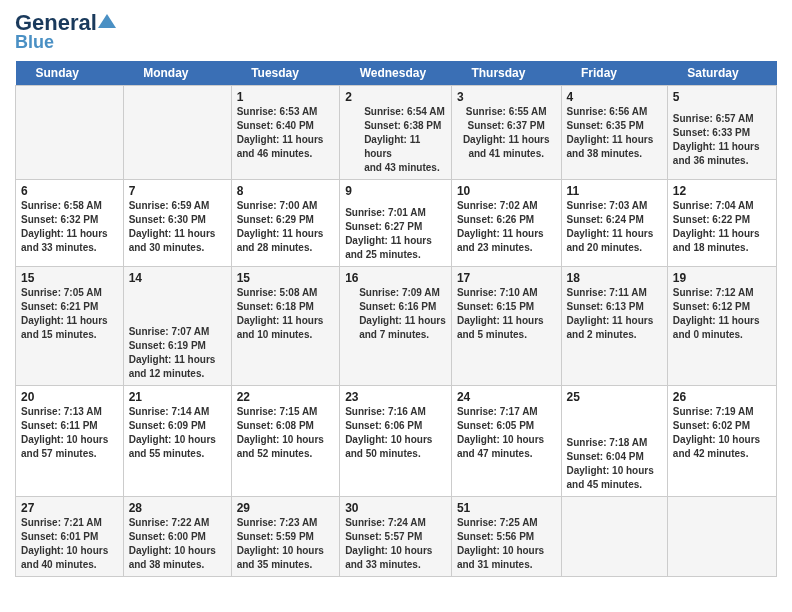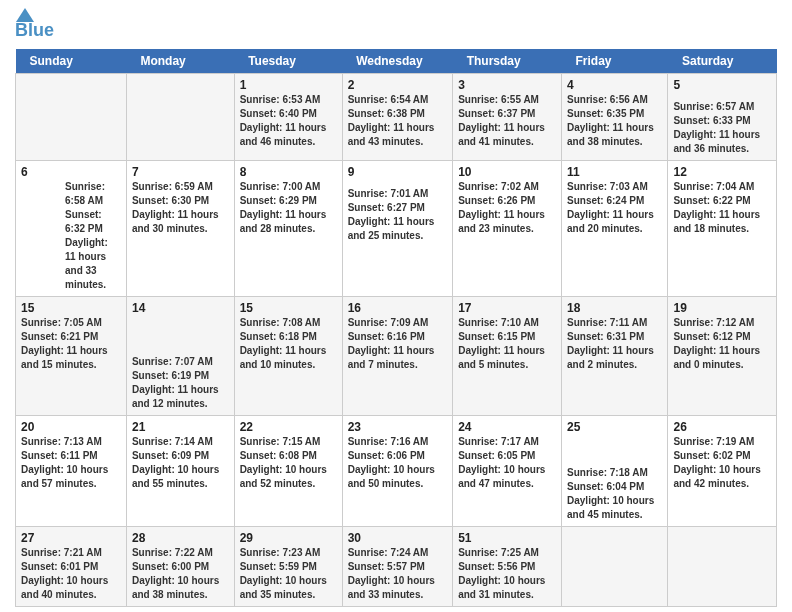--- a/index.html
+++ b/index.html
@@ -35,21 +35,21 @@
     }
     table {
       width: 100%;
       border-collapse: collapse;
       font-size: 10.5px;
     }
     thead tr th {
       background-color: #3a6fb5;
       color: #fff;
       text-align: left;
-      padding: 5px 14px;
+      padding: 5px 20px;
       font-size: 12px;
       font-weight: bold;
     }
     tbody tr td {
       border: 1px solid #ccc;
       vertical-align: top;
       padding: 4px 5px;
       color: #222;
       width: 113px;
       min-height: 80px;
@@ -76,20 +76,21 @@
     .empty-cell {
       background-color: #f5f5f5;
     }
   </style>
 </head>
 <body>
 
 <div class="header-area">
   <div class="logo-area">
     <div style="display:flex;align-items:center;">
+      <span style="font-size:22px;font-weight:bold;color:#1a3a5c;">General</span>
       <svg width="18" height="18" viewBox="0 0 18 18" style="margin-left:1px;margin-top:-4px;">
         <polygon points="9,2 18,16 0,16" fill="#4a90c4"></polygon>
       </svg>
     </div>
     <span style="font-size:18px;font-weight:bold;color:#4a90c4;margin-top:-4px;">Blue</span>
   </div>
   <div class="title-area">
     <div class="month-title"></div>
     <div class="location-title"></div>
   </div>
@@ -113,28 +114,28 @@
         <td class="empty-cell"></td>
         <td>
           <span class="day-num">1</span>
           <div class="day-info" style="white-space: pre-line;">Sunrise: 6:53 AM
 Sunset: 6:40 PM
 Daylight: 11 hours
 and 46 minutes.</div>
         </td>
         <td>
           <span class="day-num">2</span>
-          <div class="day-info" style="white-space: pre-line;">Sunrise: 6:54 AM
+          <div class="day-info" style="white-space: pre-line; margin-left: 19px;">Sunrise: 6:54 AM
 Sunset: 6:38 PM
 Daylight: 11 hours
 and 43 minutes.</div>
         </td>
         <td>
           <span class="day-num">3</span>
-          <div class="day-info" style="white-space: pre-line;">Sunrise: 6:55 AM
+          <div class="day-info" style="white-space: pre-line; text-align: center;">Sunrise: 6:55 AM
 Sunset: 6:37 PM
 Daylight: 11 hours
 and 41 minutes.</div>
         </td>
         <td>
           <span class="day-num">4</span>
           <div class="day-info" style="white-space: pre-line;">Sunrise: 6:56 AM
 Sunset: 6:35 PM
 Daylight: 11 hours
 and 38 minutes.</div>
@@ -143,21 +144,21 @@
           <span class="day-num">5</span>
           <div class="day-info" style="white-space: pre-line; margin-top: 8px;">Sunrise: 6:57 AM
 Sunset: 6:33 PM
 Daylight: 11 hours
 and 36 minutes.</div>
         </td>
       </tr>
       <tr>
         <td>
           <span class="day-num">6</span>
-          <div class="day-info" style="white-space: pre-line; margin-left: 44px;">Sunrise: 6:58 AM
+          <div class="day-info" style="white-space: pre-line;">Sunrise: 6:58 AM
 Sunset: 6:32 PM
 Daylight: 11 hours
 and 33 minutes.</div>
         </td>
         <td>
           <span class="day-num">7</span>
           <div class="day-info" style="white-space: pre-line;">Sunrise: 6:59 AM
 Sunset: 6:30 PM
 Daylight: 11 hours
 and 30 minutes.</div>
@@ -208,43 +209,43 @@
         </td>
         <td>
           <span class="day-num">14</span>
           <div class="day-info" style="white-space: pre-line; margin-top: 40px;">Sunrise: 7:07 AM
 Sunset: 6:19 PM
 Daylight: 11 hours
 and 12 minutes.</div>
         </td>
         <td>
           <span class="day-num">15</span>
-          <div class="day-info" style="white-space: pre-line;">Sunrise: 7:08 AM
+          <div class="day-info" style="white-space: pre-line;">Sunrise: 5:08 AM
 Sunset: 6:18 PM
 Daylight: 11 hours
 and 10 minutes.</div>
         </td>
         <td>
           <span class="day-num">16</span>
-          <div class="day-info" style="white-space: pre-line;">Sunrise: 7:09 AM
+          <div class="day-info" style="white-space: pre-line; margin-left: 14px;">Sunrise: 7:09 AM
 Sunset: 6:16 PM
 Daylight: 11 hours
 and 7 minutes.</div>
         </td>
         <td>
           <span class="day-num">17</span>
           <div class="day-info" style="white-space: pre-line;">Sunrise: 7:10 AM
 Sunset: 6:15 PM
 Daylight: 11 hours
 and 5 minutes.</div>
         </td>
         <td>
           <span class="day-num">18</span>
           <div class="day-info" style="white-space: pre-line;">Sunrise: 7:11 AM
-Sunset: 6:31 PM
+Sunset: 6:13 PM
 Daylight: 11 hours
 and 2 minutes.</div>
         </td>
         <td>
           <span class="day-num">19</span>
           <div class="day-info" style="white-space: pre-line;">Sunrise: 7:12 AM
 Sunset: 6:12 PM
 Daylight: 11 hours
 and 0 minutes.</div>
         </td>

